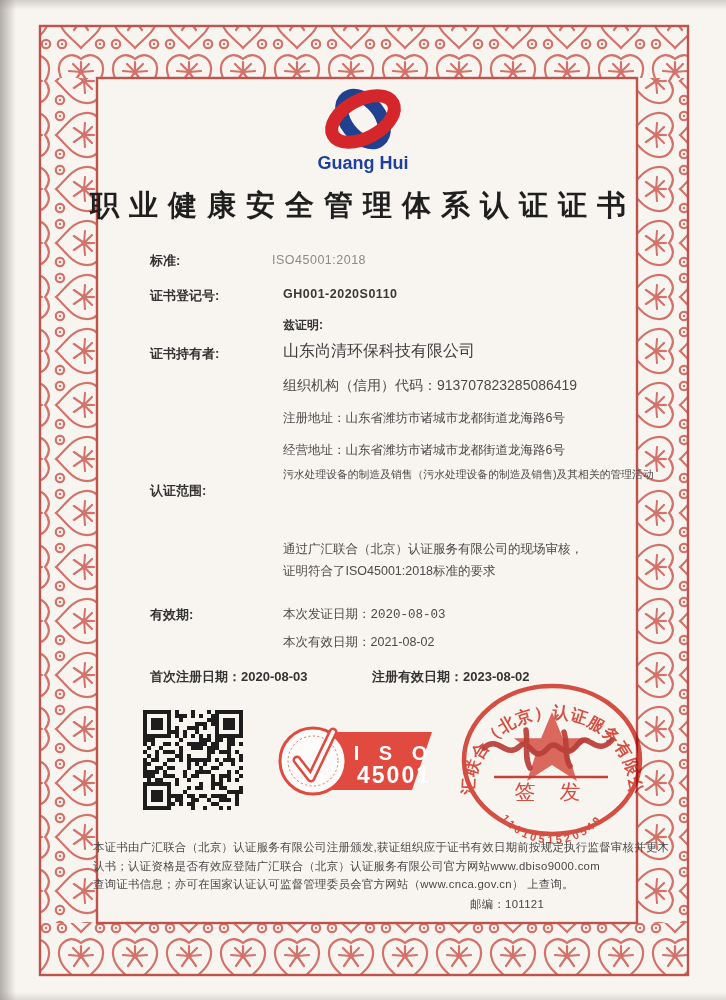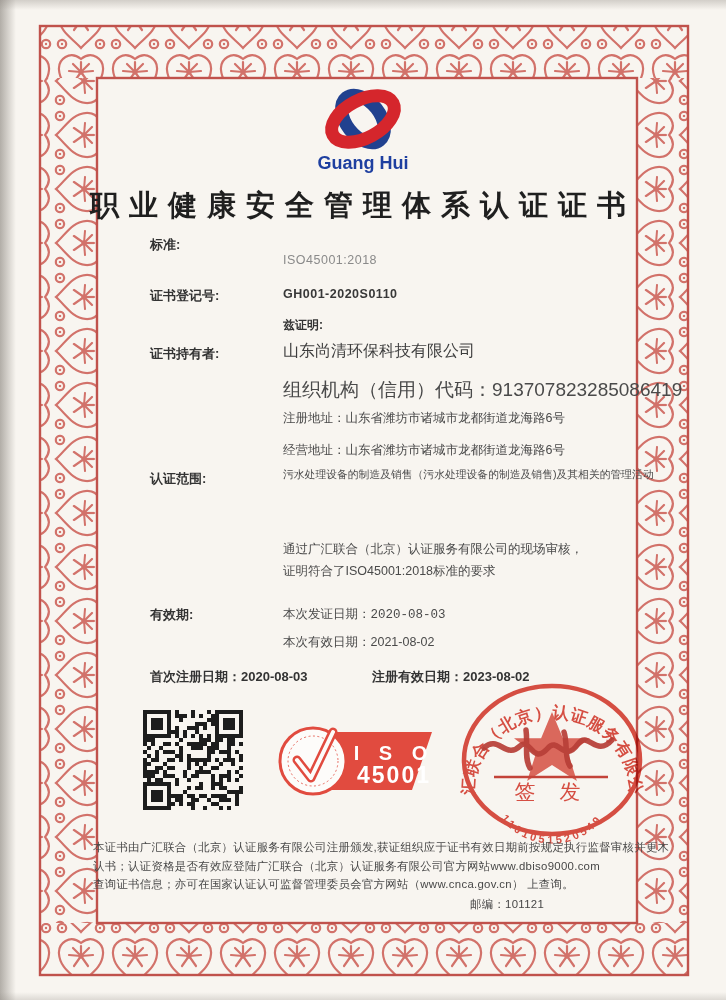--- a/index.html
+++ b/index.html
@@ -74,36 +74,36 @@
   </svg>
 
   <svg class="abs" style="left:303px;top:84px;" width="120" height="70" aria-hidden="true">
     <ellipse cx="60" cy="35" rx="27" ry="17" fill="none" stroke="#21418f" stroke-width="13" transform="rotate(52 60 35)"></ellipse>
     <ellipse cx="60" cy="35" rx="34" ry="19" fill="none" stroke="#d5262c" stroke-width="13" transform="rotate(-28 60 35)"></ellipse>
   </svg>
   <div class="abs center logo-wordmark">Guang Hui</div>
 
   <div class="abs center cert-title">职业健康安全管理体系认证证书</div>
 
-  <div class="abs lbl" style="left:150px;top:236px;">标准:</div>
-  <div class="abs val muted" style="left:283px;top:253px;">ISO45001:2018</div>
+  <div class="abs lbl" style="left:150px;top:252px;">标准:</div>
+  <div class="abs val muted" style="left:272px;top:253px;">ISO45001:2018</div>
 
   <div class="abs lbl" style="left:150px;top:287px;">证书登记号:</div>
   <div class="abs val strong-val" style="left:283px;top:287px;">GH001-2020S0110</div>
 
   <div class="abs lbl" style="left:283px;top:317px;font-size:12px;">兹证明:</div>
 
   <div class="abs lbl" style="left:150px;top:345px;">证书持有者:</div>
   <div class="abs holder-name" style="left:283px;top:341px;">山东尚清环保科技有限公司</div>
 
-  <div class="abs val" style="left:283px;top:377px;font-size:19px;">组织机构（信用）代码：913707823285086419</div>
+  <div class="abs val" style="left:283px;top:377px;font-size:14px;">组织机构（信用）代码：913707823285086419</div>
   <div class="abs val" style="left:283px;top:410px;">注册地址：山东省潍坊市诸城市龙都街道龙海路6号</div>
   <div class="abs val" style="left:283px;top:442px;">经营地址：山东省潍坊市诸城市龙都街道龙海路6号</div>
 
-  <div class="abs lbl" style="left:150px;top:470px;">认证范围:</div>
+  <div class="abs lbl" style="left:150px;top:482px;">认证范围:</div>
   <div class="abs scope-text" style="left:283px;top:468px;">污水处理设备的制造及销售（污水处理设备的制造及销售)及其相关的管理活动</div>
 
   <div class="abs val" style="left:283px;top:541px;">通过广汇联合（北京）认证服务有限公司的现场审核，</div>
   <div class="abs val" style="left:283px;top:563px;">证明符合了ISO45001:2018标准的要求</div>
 
   <div class="abs lbl" style="left:150px;top:606px;">有效期:</div>
   <div class="abs val" style="left:283px;top:606px;font-family:Liberation Mono, monospace;">本次发证日期：2020-08-03</div>
   <div class="abs val" style="left:283px;top:634px;">本次有效日期：2021-08-02</div>
 
   <div class="abs lbl" style="left:150px;top:668px;">首次注册日期：2020-08-03</div>

